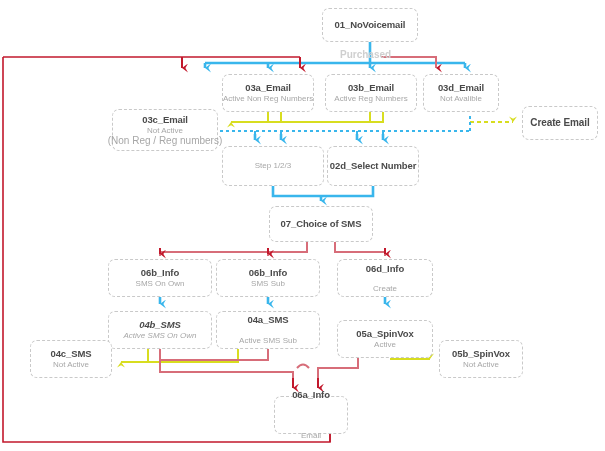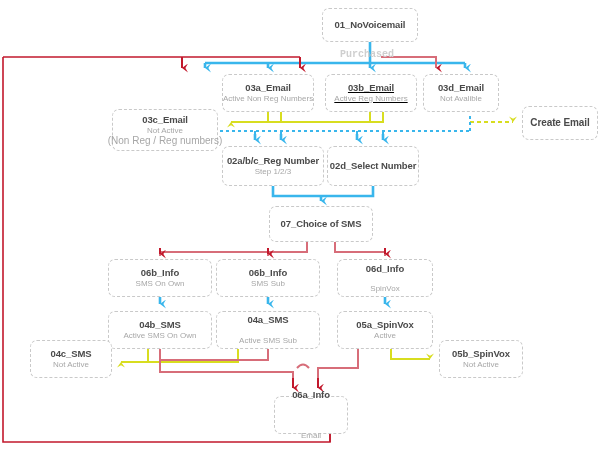--- a/index.html
+++ b/index.html
@@ -46,21 +46,20 @@
     white-space:nowrap;
   }
   .node.plain .t1{font-weight:bold;font-size:10px;color:#4a4a4a;}
 
   .edgelabel{
     position:absolute;
     font-size:10px;
     font-weight:bold;
     color:#cfcfcf;
     white-space:nowrap;
-    font-family:Liberation Mono, monospace;
   }
 </style>
 </head>
 <body>
 
 <div id="canvas">
 
   <svg id="wires" viewBox="0 0 605 451">
     <defs>
       <marker id="ab" markerWidth="9" markerHeight="9" refX="4.5" refY="7" orient="auto" markerUnits="userSpaceOnUse">
@@ -181,67 +180,66 @@
   </svg>
 
   <div id="nodes">
       <div class="node" style="left: 322px; top: 8px; width: 96px; height: 34px;">
         <div class="t1">01_NoVoicemail</div>
       </div>
       <div class="node" style="left: 222px; top: 74px; width: 92px; height: 38px;">
         <div class="t1">03a_Email</div>
         <div class="t2">Active Non Reg Numbers</div>
       </div>
-      <div class="node" style="left: 325px; top: 74px; width: 92px; height: 38px; text-decoration: underline;">
+      <div class="node" style="left: 325px; top: 74px; width: 92px; height: 38px;">
         <div class="t1">03b_Email</div>
         <div class="t2">Active Reg Numbers</div>
       </div>
       <div class="node" style="left: 423px; top: 74px; width: 76px; height: 38px;">
         <div class="t1">03d_Email</div>
         <div class="t2">Not Avalible</div>
       </div>
       <div class="node" style="left: 112px; top: 109px; width: 106px; height: 42px;">
         <div class="t1">03c_Email</div>
         <div class="t2">Not Active</div>
         <div class="t3">(Non Reg / Reg numbers)</div>
       </div>
       <div class="node plain" style="left: 522px; top: 106px; width: 76px; height: 34px;">
         <div class="t1">Create Email</div>
       </div>
       <div class="node" style="left: 222px; top: 146px; width: 102px; height: 40px;">
-        <div class="t1">02a/b/c_Reg Number</div>
         <div class="t2">Step 1/2/3</div>
       </div>
       <div class="node" style="left: 327px; top: 146px; width: 92px; height: 40px;">
         <div class="t1">02d_Select Number</div>
       </div>
       <div class="node" style="left: 269px; top: 206px; width: 104px; height: 36px;">
         <div class="t1">07_Choice of SMS</div>
       </div>
       <div class="node" style="left: 108px; top: 259px; width: 104px; height: 38px;">
         <div class="t1">06b_Info</div>
         <div class="t2">SMS On Own</div>
       </div>
       <div class="node" style="left: 216px; top: 259px; width: 104px; height: 38px;">
         <div class="t1">06b_Info</div>
         <div class="t2">SMS Sub</div>
       </div>
       <div class="node" style="left: 337px; top: 259px; width: 96px; height: 38px; gap: 9px;">
         <div class="t1">06d_Info</div>
-        <div class="t2">SpinVox</div>
-      </div>
-      <div class="node" style="left: 108px; top: 311px; width: 104px; height: 38px;">
+        <div class="t2">Create</div>
+      </div>
+      <div class="node" style="left: 108px; top: 311px; width: 104px; height: 38px; font-style: italic;">
         <div class="t1">04b_SMS</div>
         <div class="t2">Active SMS On Own</div>
       </div>
       <div class="node" style="left: 216px; top: 311px; width: 104px; height: 38px; justify-content: space-between;">
         <div class="t1">04a_SMS</div>
         <div class="t2">Active SMS Sub</div>
       </div>
-      <div class="node" style="left: 337px; top: 311px; width: 96px; height: 38px;">
+      <div class="node" style="left: 337px; top: 320px; width: 96px; height: 38px;">
         <div class="t1">05a_SpinVox</div>
         <div class="t2">Active</div>
       </div>
       <div class="node" style="left: 30px; top: 340px; width: 82px; height: 38px;">
         <div class="t1">04c_SMS</div>
         <div class="t2">Not Active</div>
       </div>
       <div class="node" style="left: 439px; top: 340px; width: 84px; height: 38px;">
         <div class="t1">05b_SpinVox</div>
         <div class="t2">Not Active</div>

